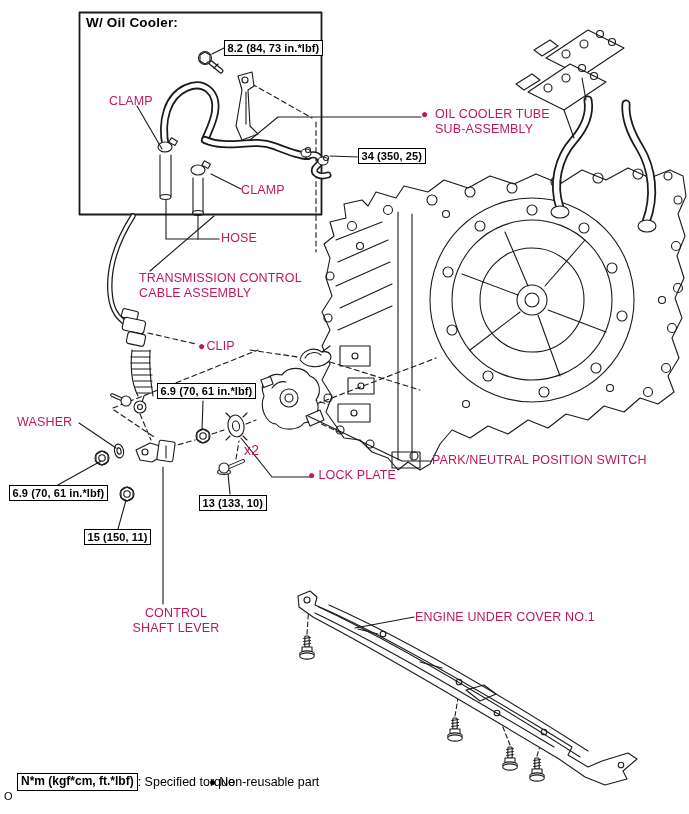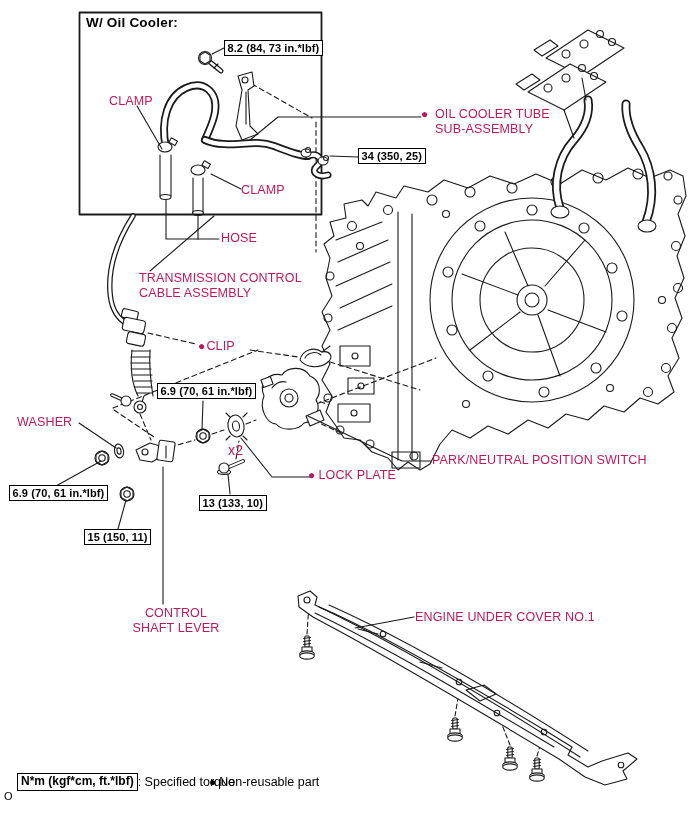--- a/index.html
+++ b/index.html
@@ -346,21 +346,21 @@
   <div class="lbl" style="left:241px; top:183px;">CLAMP</div>
   <div class="lbl" style="left:221px; top:231px;">HOSE</div>
 
   <div class="lbl wrap bullet-label" style="left:421px; top:107px; width:136px;"><span class="dot">●</span><span>OIL COOLER TUBE SUB-ASSEMBLY</span></div>
 
   <div class="lbl wrap" style="left:139px; top:271px; width:186px;">TRANSMISSION CONTROL CABLE ASSEMBLY</div>
 
   <div class="lbl" style="left:198px; top:339px;"><span class="dot" style="margin-right:1px;">●</span><span>CLIP</span></div>
 
   <div class="lbl" style="left:17px; top:415px;">WASHER</div>
-  <div class="lbl x2" style="left:228px; top:442px;">x2</div>
+  <div class="lbl x2" style="left:244px; top:442px;">x2</div>
 
   <div class="lbl" style="left:308px; top:468px;"><span class="dot">●</span><span>LOCK PLATE</span></div>
 
   <div class="lbl" style="left:432px; top:453px;">PARK/NEUTRAL POSITION SWITCH</div>
   <div class="lbl wrap" style="left:126px; top:606px; width:100px;text-align:center;">CONTROL SHAFT LEVER</div>
   <div class="lbl" style="left:415px; top:610px;text-align:center;">ENGINE UNDER COVER NO.1</div>
 
   <div class="legend-row" style="left:17px; top:773px;">
     <span class="legend-box">N*m (kgf*cm, ft.*lbf)</span>
     <span>: Specified torque</span>

